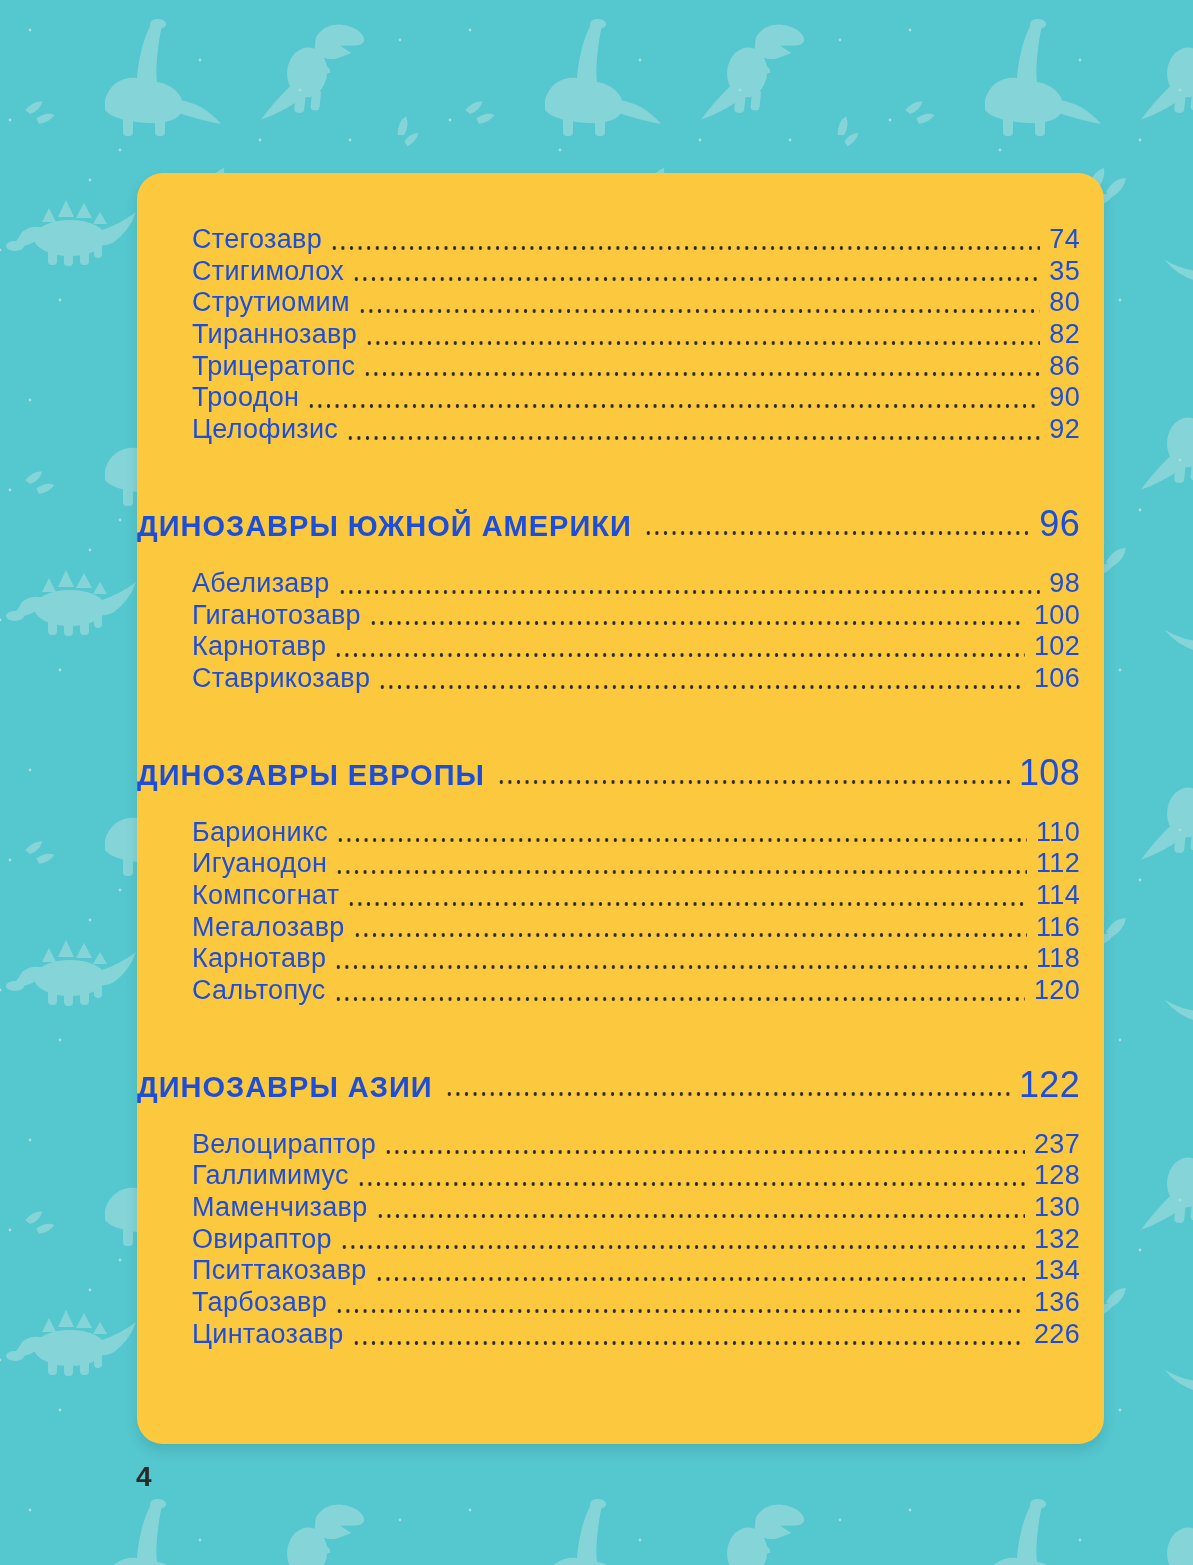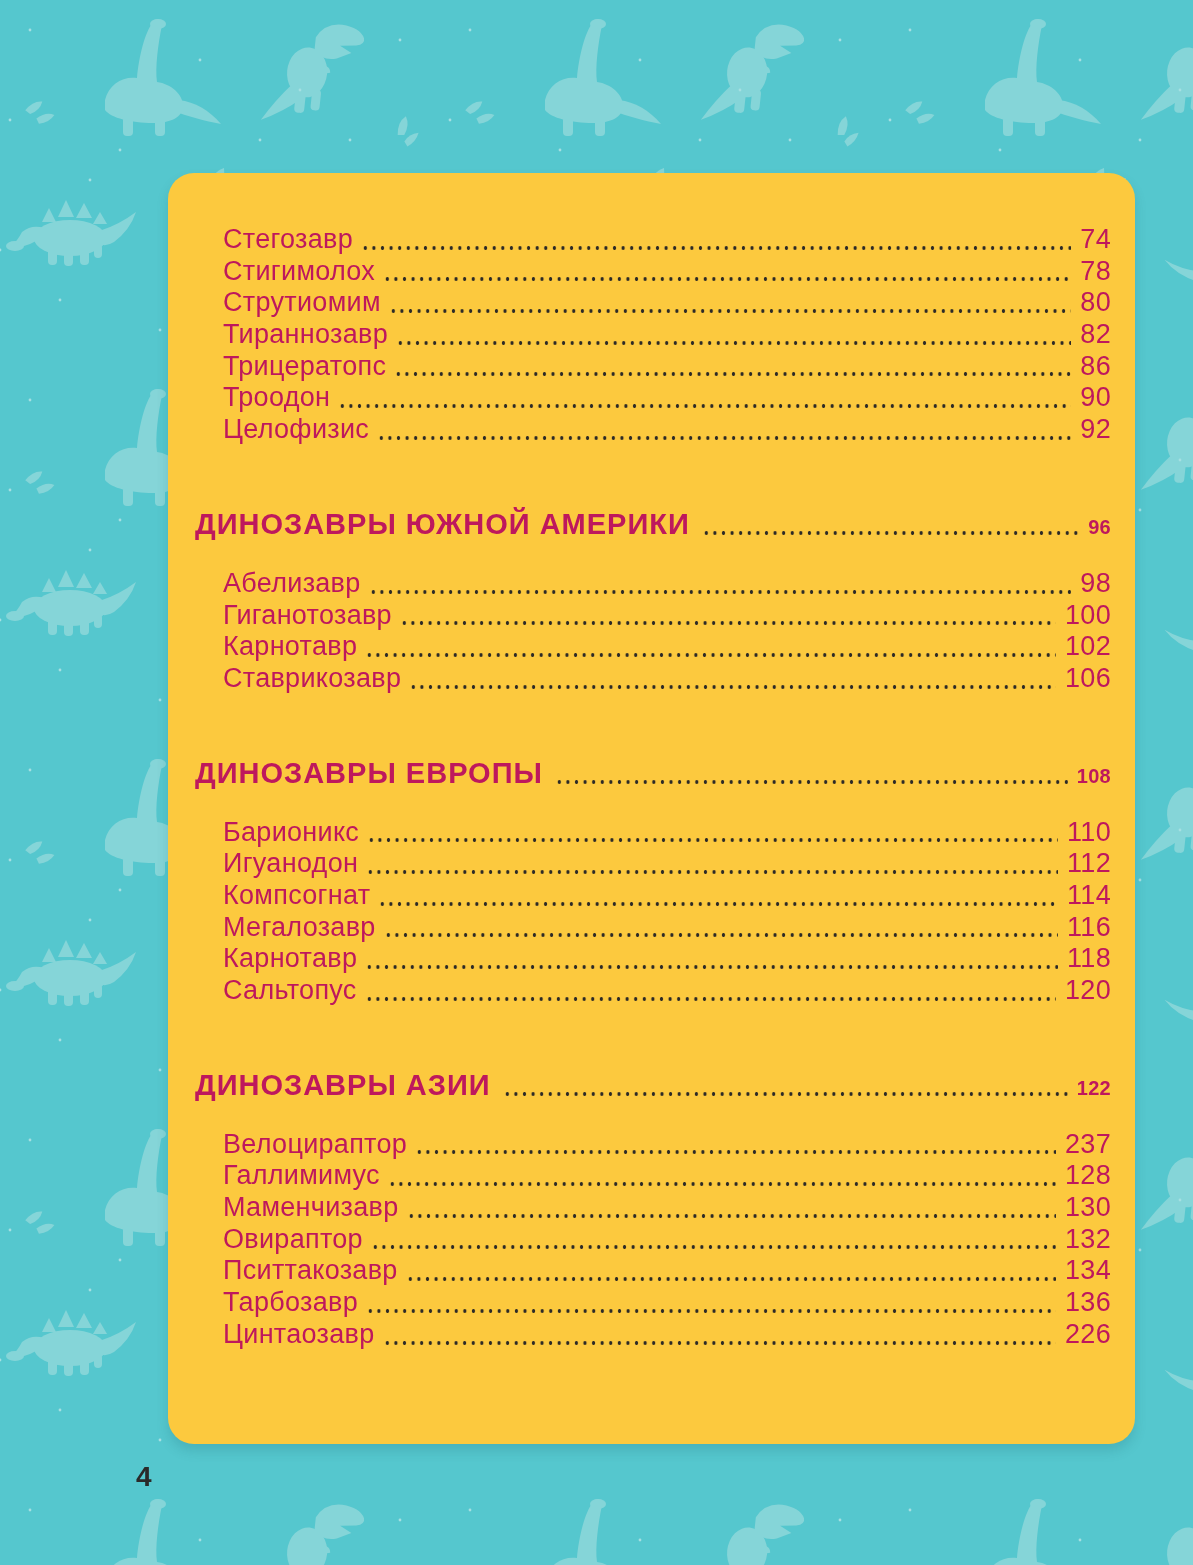--- a/index.html
+++ b/index.html
@@ -26,42 +26,41 @@
     display: flex; align-items: baseline;
     height: 31.7px; line-height: 31.7px;
     font-size: 27px; letter-spacing: 0.3px;
     padding-left: 55px;
     white-space: nowrap;
   }
   .toc-heading-row {
     display: flex; align-items: baseline;
     height: 38px; line-height: 38px;
     font-size: 29px; font-weight: bold; letter-spacing: 1px;
-    padding-left: 27px;
     margin-top: 59px; margin-bottom: 25px;
     white-space: nowrap;
   }
   .toc-section:first-child .toc-heading-row { display: none; }
 
   .dot-leader {
     flex: 1 1 auto; min-width: 12px;
     align-self: stretch;
     margin: 0 9px 0 8px;
     background-image: radial-gradient(circle, #2D2A26 1.6px, rgba(45,42,38,0) 2px);
     background-size: 8.6px 4px;
     background-repeat: repeat-x;
     background-position: left bottom 6px;
   }
   .toc-heading-row .dot-leader {
     background-position: left bottom 8px;
     margin-left: 12px;
   }
 
   .toc-page { flex: 0 0 auto; }
-  .toc-heading-row .toc-page { font-weight: bold; font-size: 20px; letter-spacing: 0.3px; }
+  .toc-heading-row .toc-page { font-weight: normal; font-size: 36px; letter-spacing: 0.3px; }
 
   .folio {
     position: absolute; left: 136px; top: 1461px;
     font-size: 28px; font-weight: bold; color: #2A2A2A;
   }
 </style>
 </head>
 <body style="background: rgb(85, 199, 206);">
 
 <svg class="bg-svg" viewBox="0 0 1193 1565" xmlns="http://www.w3.org/2000/svg" aria-hidden="true">
@@ -142,32 +141,32 @@
         <circle cx="420, " cy="250" r="1.4"></circle>
           <circle cx="180" cy="210" r="1.4"></circle>
         <circle cx="10" cy="120" r="1.4"></circle>
           <circle cx="350" cy="140" r="1.4"></circle>
       </g>
     </pattern>
   </defs>
   <rect width="1193" height="1565" fill="url(#dinos)"></rect>
 </svg>
 
-<div class="toc-panel" style="background: rgb(252, 201, 62); color: #be185d; margin-left: 31px;">
+<div class="toc-panel" style="background: rgb(252, 201, 62); color: #1d4ed8;">
   <div id="toc">
       <div class="toc-section">
         <div class="toc-entry">
           <span class="toc-label">Стегозавр</span>
           <span class="dot-leader"></span>
           <span class="toc-page">74</span>
         </div>
         <div class="toc-entry">
           <span class="toc-label">Стигимолох</span>
           <span class="dot-leader"></span>
-          <span class="toc-page">78</span>
+          <span class="toc-page">35</span>
         </div>
         <div class="toc-entry">
           <span class="toc-label">Струтиомим</span>
           <span class="dot-leader"></span>
           <span class="toc-page">80</span>
         </div>
         <div class="toc-entry">
           <span class="toc-label">Тираннозавр</span>
           <span class="dot-leader"></span>
           <span class="toc-page">82</span>

